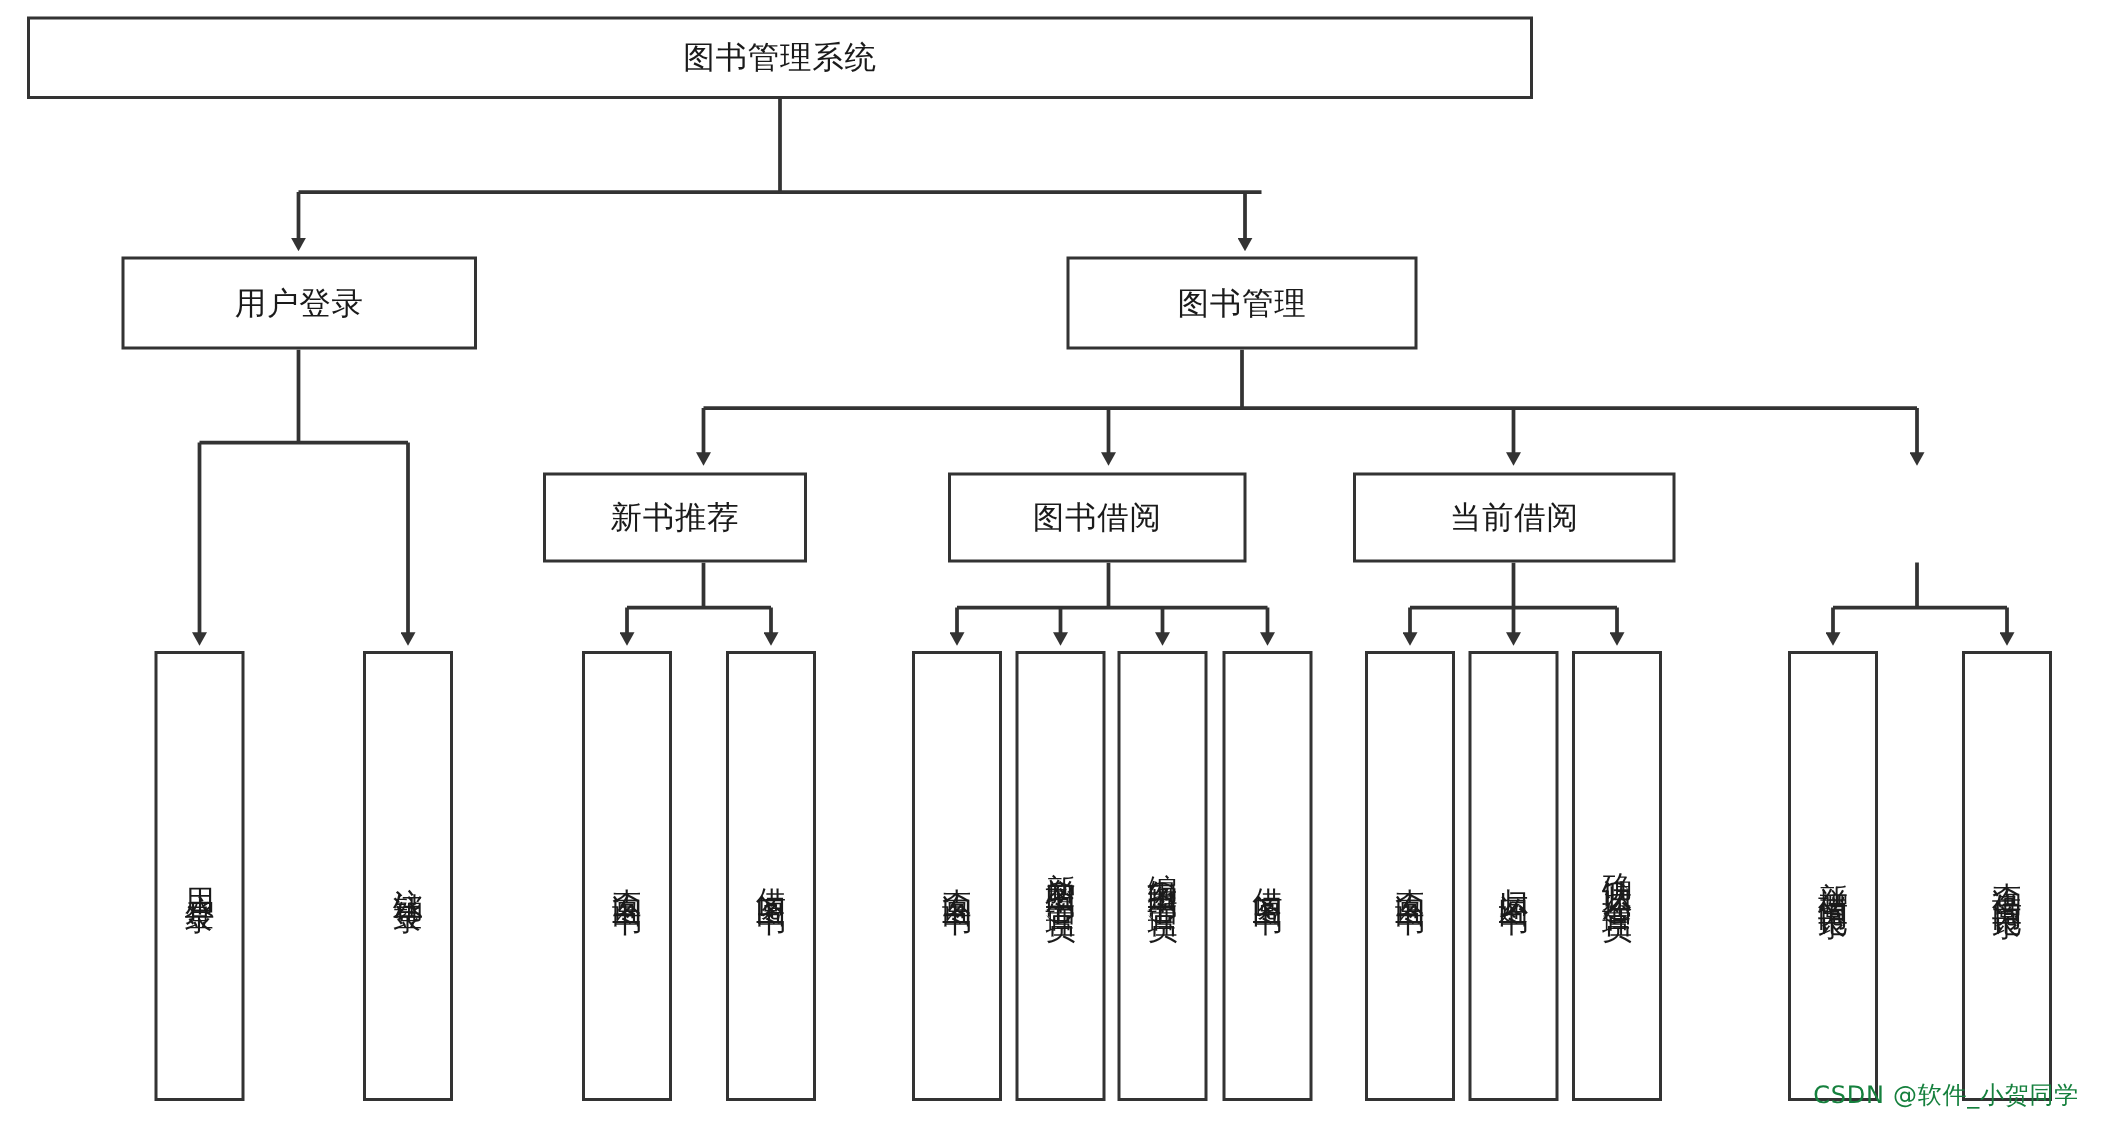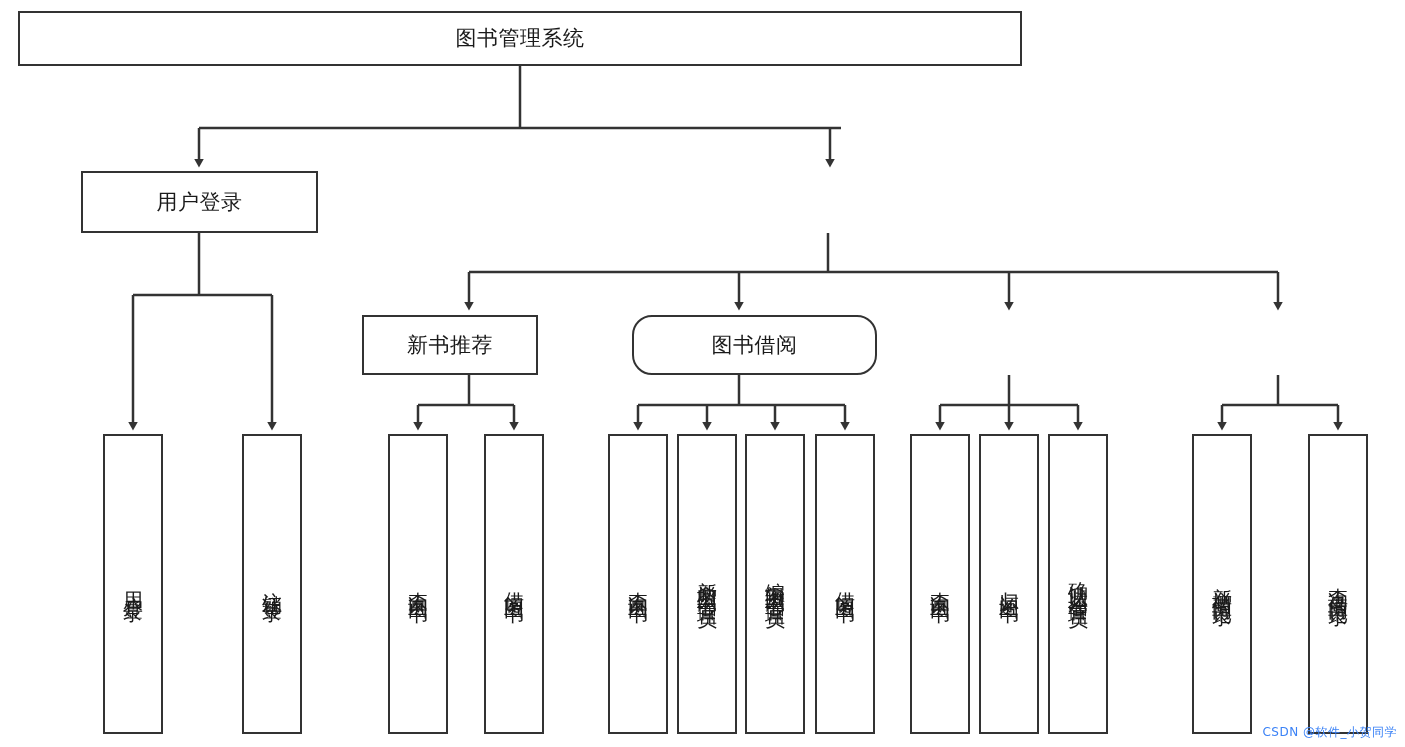--- a/index.html
+++ b/index.html
@@ -56,24 +56,24 @@
     white-space: nowrap;
   }
 
   .node.leaf {
     align-items: center;
     justify-content: center;
   }
 
   #watermark {
     position: absolute;
-    right: 8px;
+    right: 19px;
     bottom: 6px;
-    font-size: 12px;
-    color: #3b82f6;
+    font-size: 16px;
+    color: #15803d;
     letter-spacing: 0.5px;
     white-space: nowrap;
     pointer-events: none;
   }
 </style>
 </head>
 <body>
 
 <div id="diagram-root">
 
@@ -128,29 +128,35 @@
   </svg>
 
   <div class="node" style="left:18px; top:11px; width:1004px; height:55px;">
     <span class="label">图书管理系统</span>
   </div>
 
   <div class="node" style="left:81px; top:171px; width:237px; height:62px;">
     <span class="label">用户登录</span>
   </div>
 
+  <div class="node" style="left:711px; top:171px; width:234px; height:62px;">
+    <span class="label">图书管理</span>
+  </div>
 
   <div class="node" style="left:362px; top:315px; width:176px; height:60px;">
     <span class="label">新书推荐</span>
   </div>
 
-  <div class="node" style="left:632px; top:315px; width:245px; height:60px;border-radius:20px;">
+  <div class="node" style="left:632px; top:315px; width:199px; height:60px;">
     <span class="label">图书借阅</span>
   </div>
 
+  <div class="node" style="left:902px; top:315px; width:215px; height:60px;">
+    <span class="label">当前借阅</span>
+  </div>
 
 
   <div class="node leaf" style="left:103px; top:434px; width:60px; height:300px;">
     <span class="label">用户登录</span>
   </div>
 
   <div class="node leaf" style="left:242px; top:434px; width:60px; height:300px;">
     <span class="label">注销登录</span>
   </div>
 

